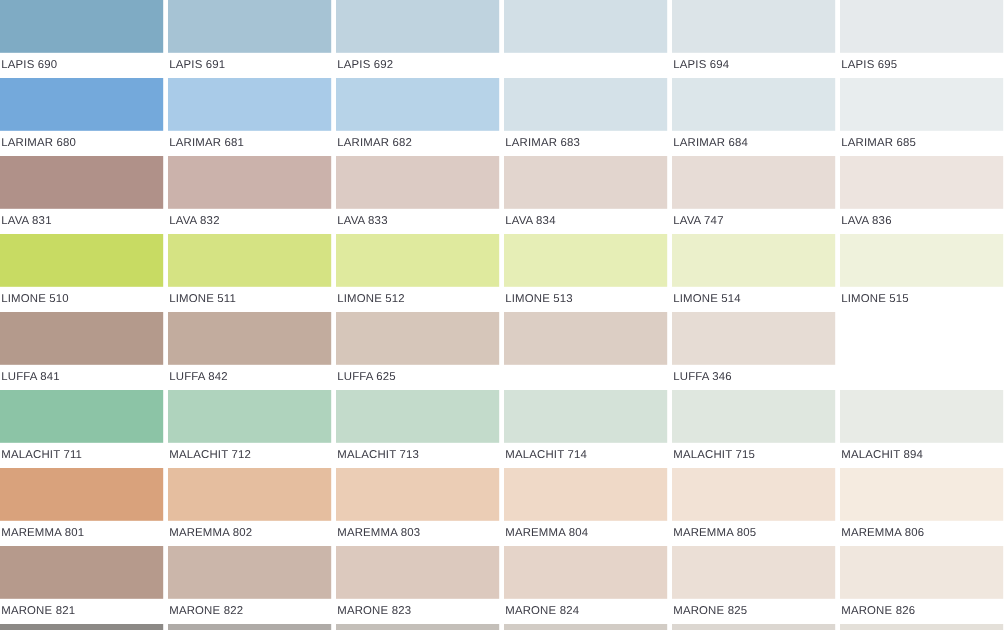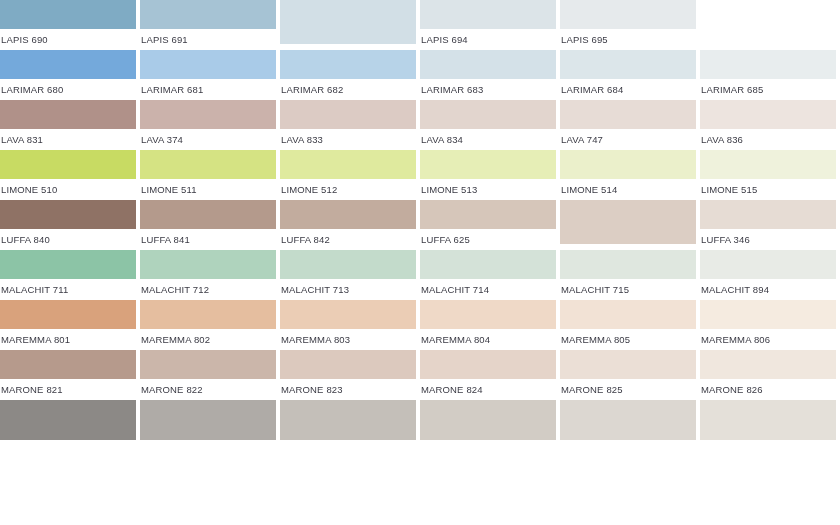--- a/index.html
+++ b/index.html
@@ -14,21 +14,21 @@
     font-family: "Liberation Sans", sans-serif;
   }
   #palette-grid {
     position: relative;
     width: 840px;
     height: 525px;
   }
   .swatch-row {
     display: flex;
     width: 840px;
-    height: 50px;
+    height: 65px;
     box-sizing: border-box;
   }
   .swatch-cell {
     width: 140px;
     box-sizing: border-box;
     padding-right: 4px;
     display: flex;
     flex-direction: column;
   }
   .swatch-chip {
@@ -56,20 +56,24 @@
     <div class="swatch-row">
       <div class="swatch-cell">
         <div class="swatch-chip" title="LAPIS 690" style="background-color: rgb(127, 171, 196);"></div>
         <div class="swatch-label">LAPIS 690</div>
       </div>
       <div class="swatch-cell">
         <div class="swatch-chip" title="LAPIS 691" style="background-color: rgb(166, 195, 212);"></div>
         <div class="swatch-label">LAPIS 691</div>
       </div>
       <div class="swatch-cell">
+        <div class="swatch-chip" title="LAPIS 692" style="background-color: rgb(191, 211, 223);"></div>
+        <div class="swatch-label">LAPIS 692</div>
+      </div>
+      <div class="swatch-cell">
         <div class="swatch-chip" title="LAPIS 693" style="background-color: rgb(210, 223, 230);"></div>
       </div>
       <div class="swatch-cell">
         <div class="swatch-chip" title="LAPIS 694" style="background-color: rgb(220, 228, 232);"></div>
         <div class="swatch-label">LAPIS 694</div>
       </div>
       <div class="swatch-cell">
         <div class="swatch-chip" title="LAPIS 695" style="background-color: rgb(230, 234, 236);"></div>
         <div class="swatch-label">LAPIS 695</div>
       </div>
@@ -100,21 +104,21 @@
         <div class="swatch-label">LARIMAR 685</div>
       </div>
     </div>
     <div class="swatch-row">
       <div class="swatch-cell">
         <div class="swatch-chip" title="LAVA 831" style="background-color: rgb(176, 145, 137);"></div>
         <div class="swatch-label">LAVA 831</div>
       </div>
       <div class="swatch-cell">
         <div class="swatch-chip" title="LAVA 832" style="background-color: rgb(203, 178, 171);"></div>
-        <div class="swatch-label">LAVA 374</div>
+        <div class="swatch-label">LAVA 832</div>
       </div>
       <div class="swatch-cell">
         <div class="swatch-chip" title="LAVA 833" style="background-color: rgb(220, 203, 196);"></div>
         <div class="swatch-label">LAVA 833</div>
       </div>
       <div class="swatch-cell">
         <div class="swatch-chip" title="LAVA 834" style="background-color: rgb(226, 213, 206);"></div>
         <div class="swatch-label">LAVA 834</div>
       </div>
       <div class="swatch-cell">
@@ -146,24 +150,20 @@
       <div class="swatch-cell">
         <div class="swatch-chip" title="LIMONE 514" style="background-color: rgb(235, 240, 203);"></div>
         <div class="swatch-label">LIMONE 514</div>
       </div>
       <div class="swatch-cell">
         <div class="swatch-chip" title="LIMONE 515" style="background-color: rgb(239, 242, 220);"></div>
         <div class="swatch-label">LIMONE 515</div>
       </div>
     </div>
     <div class="swatch-row">
-      <div class="swatch-cell">
-        <div class="swatch-chip" title="LUFFA 840" style="background-color: rgb(143, 114, 101);"></div>
-        <div class="swatch-label">LUFFA 840</div>
-      </div>
       <div class="swatch-cell">
         <div class="swatch-chip" title="LUFFA 841" style="background-color: rgb(180, 154, 140);"></div>
         <div class="swatch-label">LUFFA 841</div>
       </div>
       <div class="swatch-cell">
         <div class="swatch-chip" title="LUFFA 842" style="background-color: rgb(194, 172, 158);"></div>
         <div class="swatch-label">LUFFA 842</div>
       </div>
       <div class="swatch-cell">
         <div class="swatch-chip" title="LUFFA 843" style="background-color: rgb(214, 198, 186);"></div>

